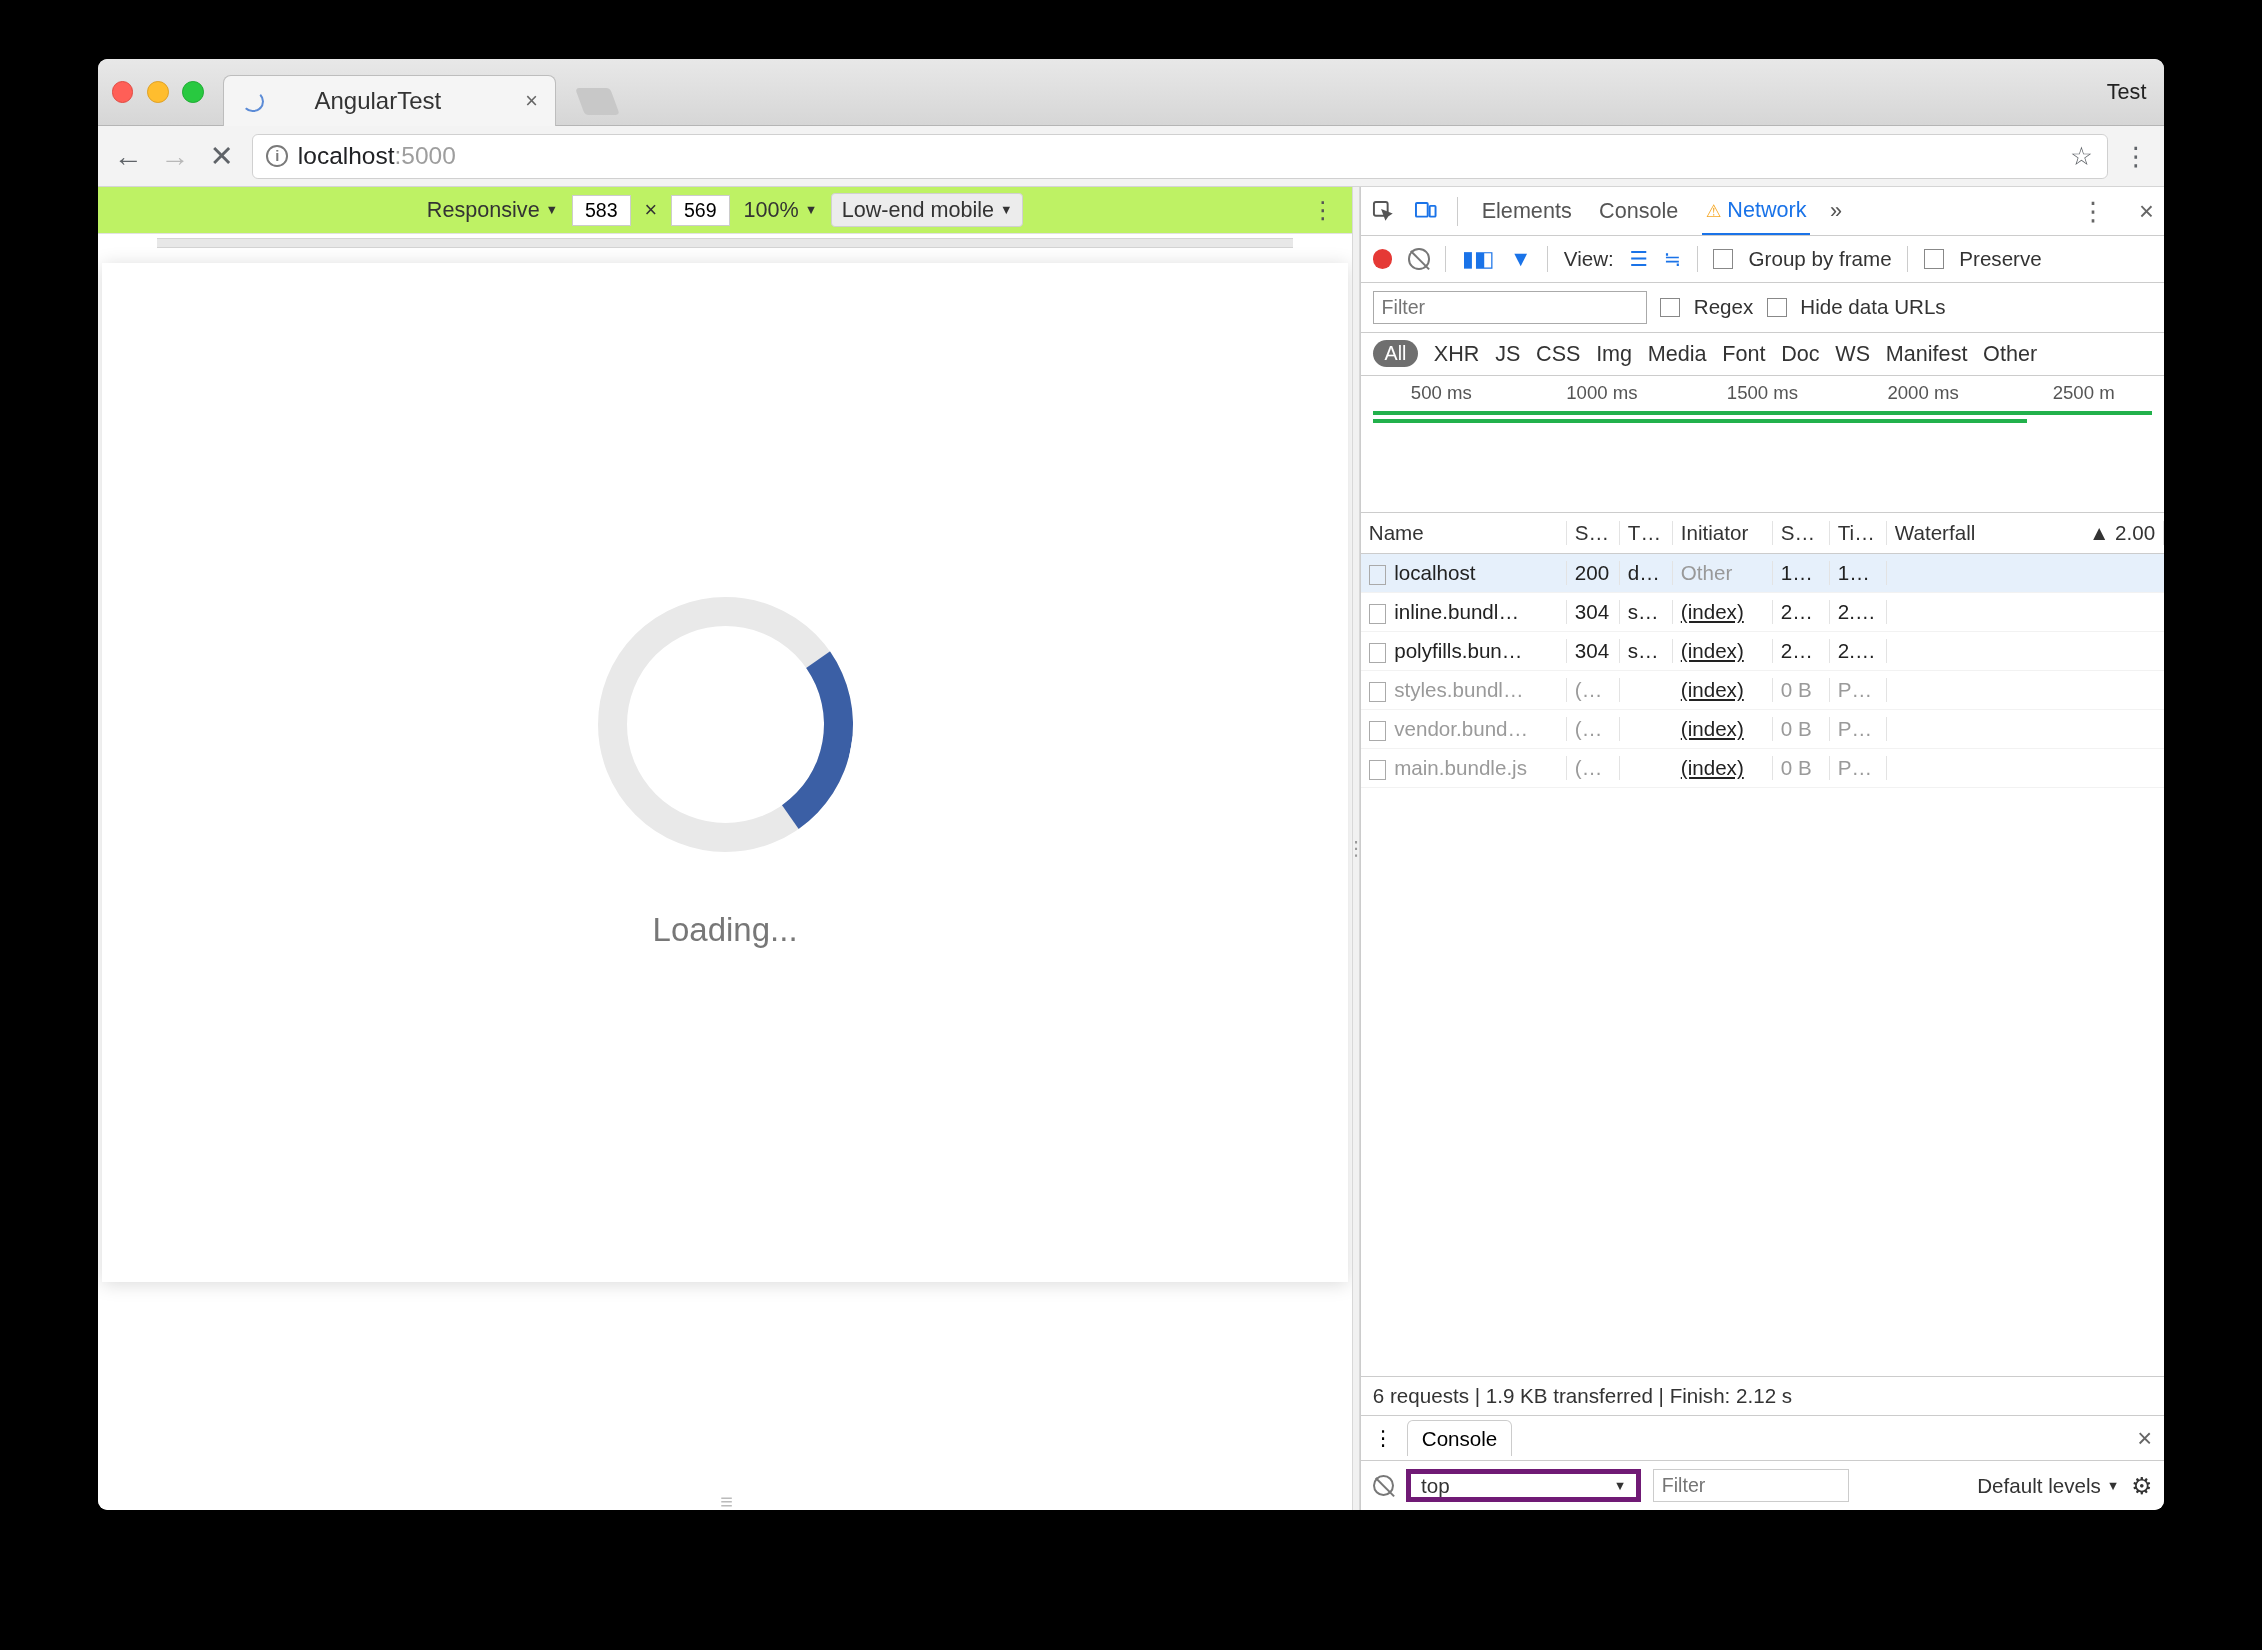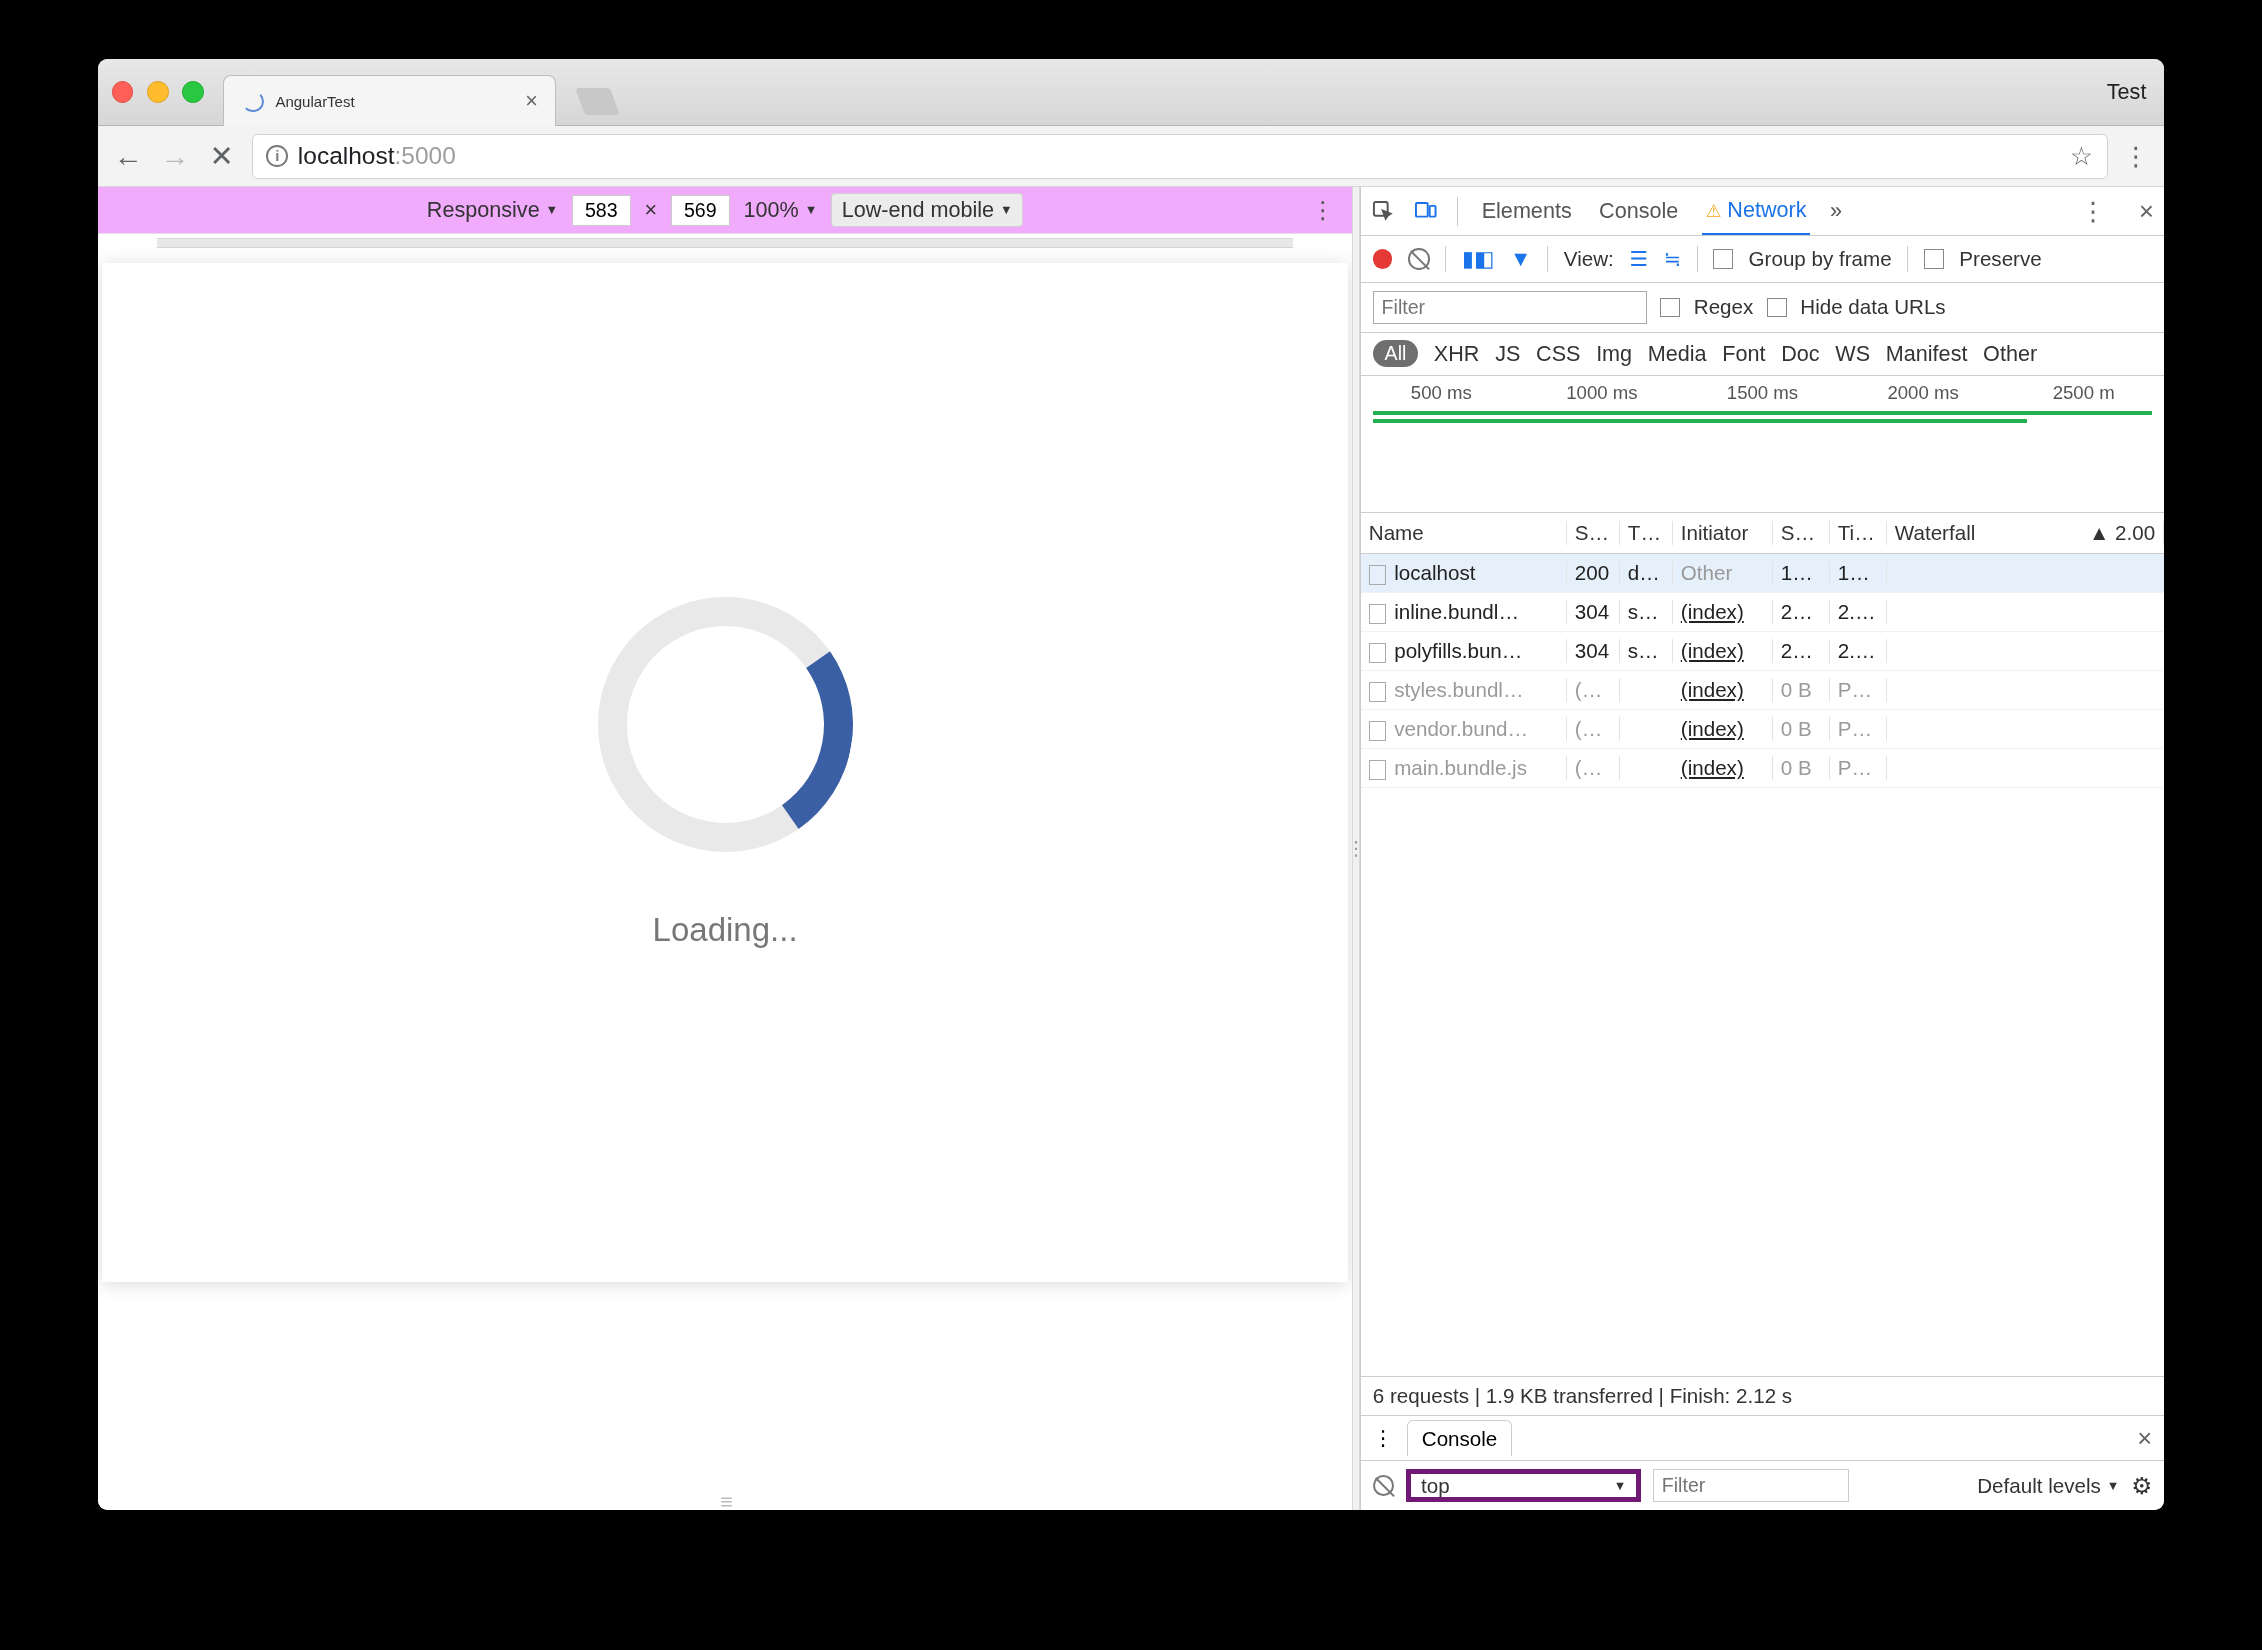--- a/index.html
+++ b/index.html
@@ -4,35 +4,35 @@
 <style>
 * { box-sizing: border-box; margin: 0; padding: 0; font-family: -apple-system, BlinkMacSystemFont, "Segoe UI", Helvetica, Arial, sans-serif; }
 body { background: #000; width: 2262px; height: 1651px; display: flex; align-items: flex-start; justify-content: center; padding-top: 59px; }
 .window { width: 2066px; height: 1451px; background: #fff; border-radius: 9.8px; overflow: hidden; box-shadow: 0 19.6px 59px rgba(0,0,0,0.6); display: flex; flex-direction: column; }
 .titlebar { height: 67px; background: linear-gradient(#e8e8e8,#d6d6d6); display: flex; align-items: center; padding: 0 13.7px; border-bottom: 1px solid #b5b5b5; position: relative; }
 .traffic { display: flex; gap: 13.7px; margin-right: 19.6px; }
 .dot { width: 21.6px; height: 21.6px; border-radius: 50%; }
 .dot.r { background: #ff5f57; border:1px solid #e1483f; } .dot.y { background: #ffbd2e; border:1px solid #dfa023; } .dot.g { background: #28c940; border:1px solid #1dab31; }
 .tab { display: flex; align-items: center; background: #f5f5f5; border: 1px solid #bdbdbd; border-bottom: none; border-radius: 7.8px 7.8px 0 0; height: 51px; padding: 0 17.6px; gap: 11.8px; position: relative; top: 8.8px; min-width: 333px; }
 .favicon { width: 21.6px; height: 21.6px; border: 2.9px solid #5b8bd6; border-top-color: transparent; border-left-color: transparent; border-radius: 50%; }
-.tab-title { font-size: 15px; color: #333; flex: 1; }
+.tab-title { font-size: 24px; color: #333; flex: 1; margin-left: 39px; }
 .tab-close { font-size: 21.6px; color: #666; }
 .newtab { width: 35px; height: 27.4px; background: #c8c8c8; border-radius: 3.9px; margin-left: 23.5px; transform: skewX(20deg); position: relative; top: 9.8px; }
 .test-lbl { position: absolute; right: 17.6px; font-size: 21.6px; color: #222; }
 .addrbar { height: 61px; background: #f3f3f3; display: flex; align-items: center; padding: 0 13.7px; gap: 13.7px; border-bottom: 1px solid #d5d5d5; }
 .nav-btn { width: 33px; height: 33px; display: flex; align-items: center; justify-content: center; font-size: 29px; color: #5f6368; }
 .nav-btn.dis { color: #b8b8b8; }
 .omnibox { flex: 1; height: 45px; background: #fff; border: 1px solid #d0d0d0; border-radius: 5.9px; display: flex; align-items: center; padding: 0 13.7px; gap: 9.8px; }
 .info-i { width: 21.6px; height: 21.6px; border: 2px solid #7a7a7a; border-radius: 50%; display: flex; align-items: center; justify-content: center; font-size: 14.7px; color: #7a7a7a; font-weight: bold; }
 .url { font-size: 24.5px; color: #202124; } .url .port { color: #9e9e9e; }
 .star { font-size: 25.5px; color: #5f6368; margin-left: auto; }
 .kebab { width: 29px; text-align: center; font-size: 25.5px; color: #5f6368; }
 .content { flex: 1; display: flex; overflow: hidden; }
 .left { flex: 1; display: flex; flex-direction: column; background: #fff; }
-.device-bar { height: 47px; background: #f0abfc; display: flex; align-items: center; justify-content: center; gap: 13.7px; font-size: 21.6px; color: #333; border-bottom: 1px solid #e2e2e2; position: relative; }
+.device-bar { height: 47px; background: #bef264; display: flex; align-items: center; justify-content: center; gap: 13.7px; font-size: 21.6px; color: #333; border-bottom: 1px solid #e2e2e2; position: relative; }
 .dim-in { width: 59px; height: 31px; border: 1px solid #ccc; text-align: center; font-size: 19.6px; }
 .sel { display: flex; align-items: center; gap: 5.9px; }
 .car { font-size: 12.7px; }
 .throttle { background: #ececec; border: 1px solid #d0d0d0; border-radius: 3.9px; padding: 2.9px 9.8px; }
 .more-dots { position: absolute; right: 17.6px; font-size: 23.5px; color: #555; }
 .ruler-h { height: 9.8px; background: linear-gradient(90deg,#e8e8e8,#e8e8e8); border-top:1px solid #d4d4d4; border-bottom:1px solid #d4d4d4; margin: 3.9px 59px 0 59px; }
 .viewport-wrap { flex: 1; display: flex; justify-content: center; padding: 15.7px 0; }
 .viewport { width: 1246px; height: 1019px; background: #fff; box-shadow: 0 2px 17.6px rgba(0,0,0,0.15); display: flex; flex-direction: column; align-items: center; justify-content: center; }
 .spinner { width: 255px; height: 255px; border-radius: 50%; border: 29px solid #e9e9e9; position: relative; }
 .spinner::after { content:""; position:absolute; top:-29px; left:-29px; right:-29px; bottom:-29px; border-radius:50%; border:29px solid transparent; border-right-color:#3b5fa5; transform:rotate(10deg); }

